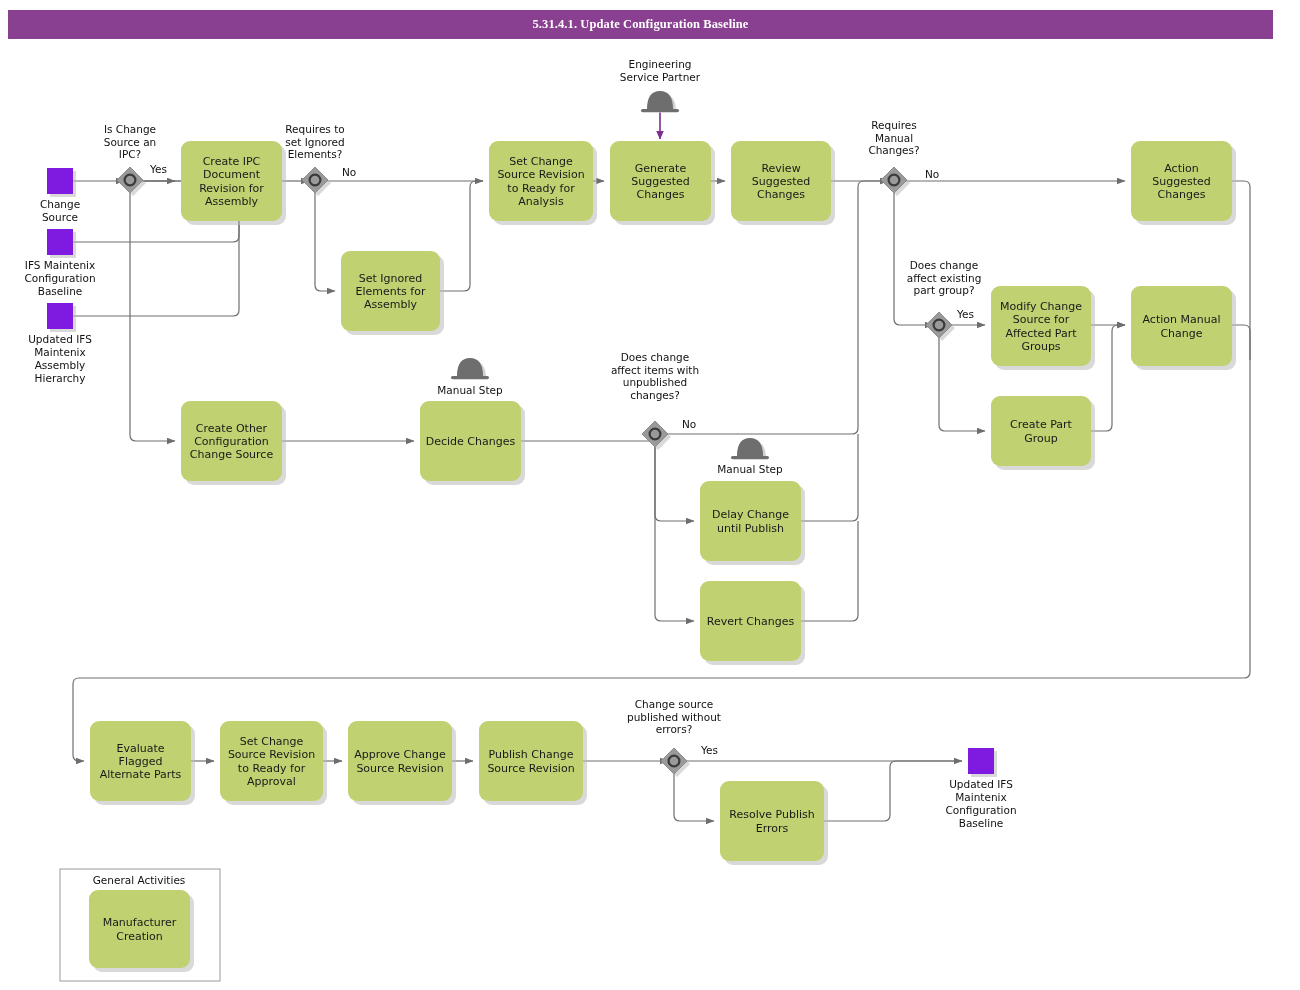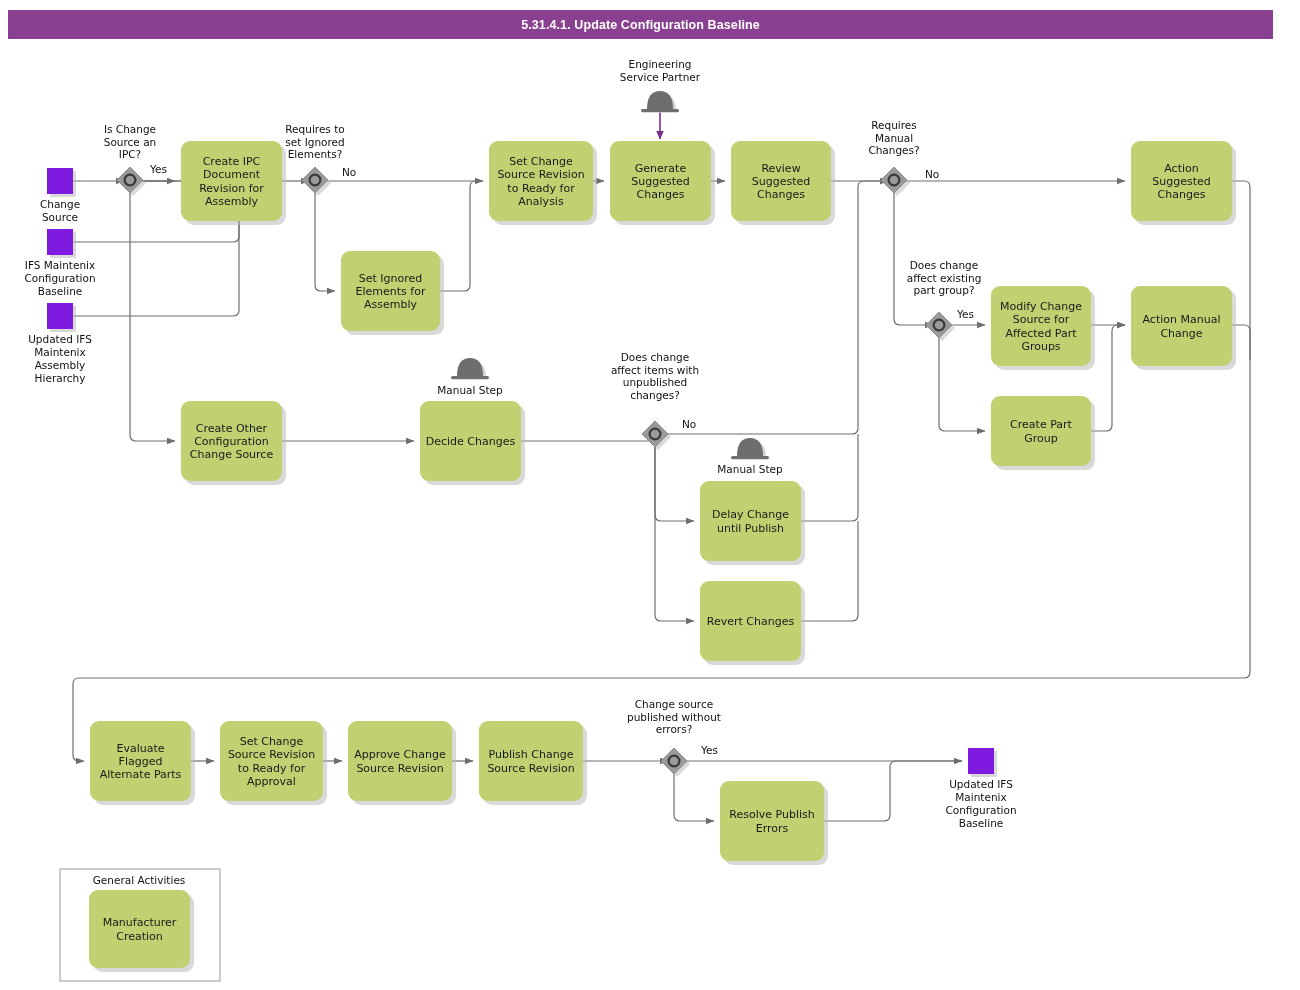--- a/index.html
+++ b/index.html
@@ -12,21 +12,21 @@
   #page{position:relative;width:1300px;height:990px;overflow:hidden;background:#fff;}
 
   
   #titlebar{
     position:absolute;left:8px;top:10px;width:1265px;height:29px;
     background:#8A4090;
     display:flex;align-items:center;justify-content:center;
   }
   #titlebar .title-text{
     color:#ffffff;font-size:12.5px;font-weight:bold;letter-spacing:.1px;
-    font-family:Liberation Sans, sans-serif;
+    font-family:Liberation Serif, serif;
   }
 
   
   #canvas{position:absolute;left:0;top:0;width:1300px;height:990px;}
   svg{display:block;}
 
   .flowline{fill:none;stroke:#6E6E6E;stroke-width:1.2;}
   .actorline{fill:none;stroke:#7B2E8E;stroke-width:1.6;}
   .tasklbl{
     font-family:"DejaVu Sans", sans-serif;font-size:11px;fill:#1a1a1a;

